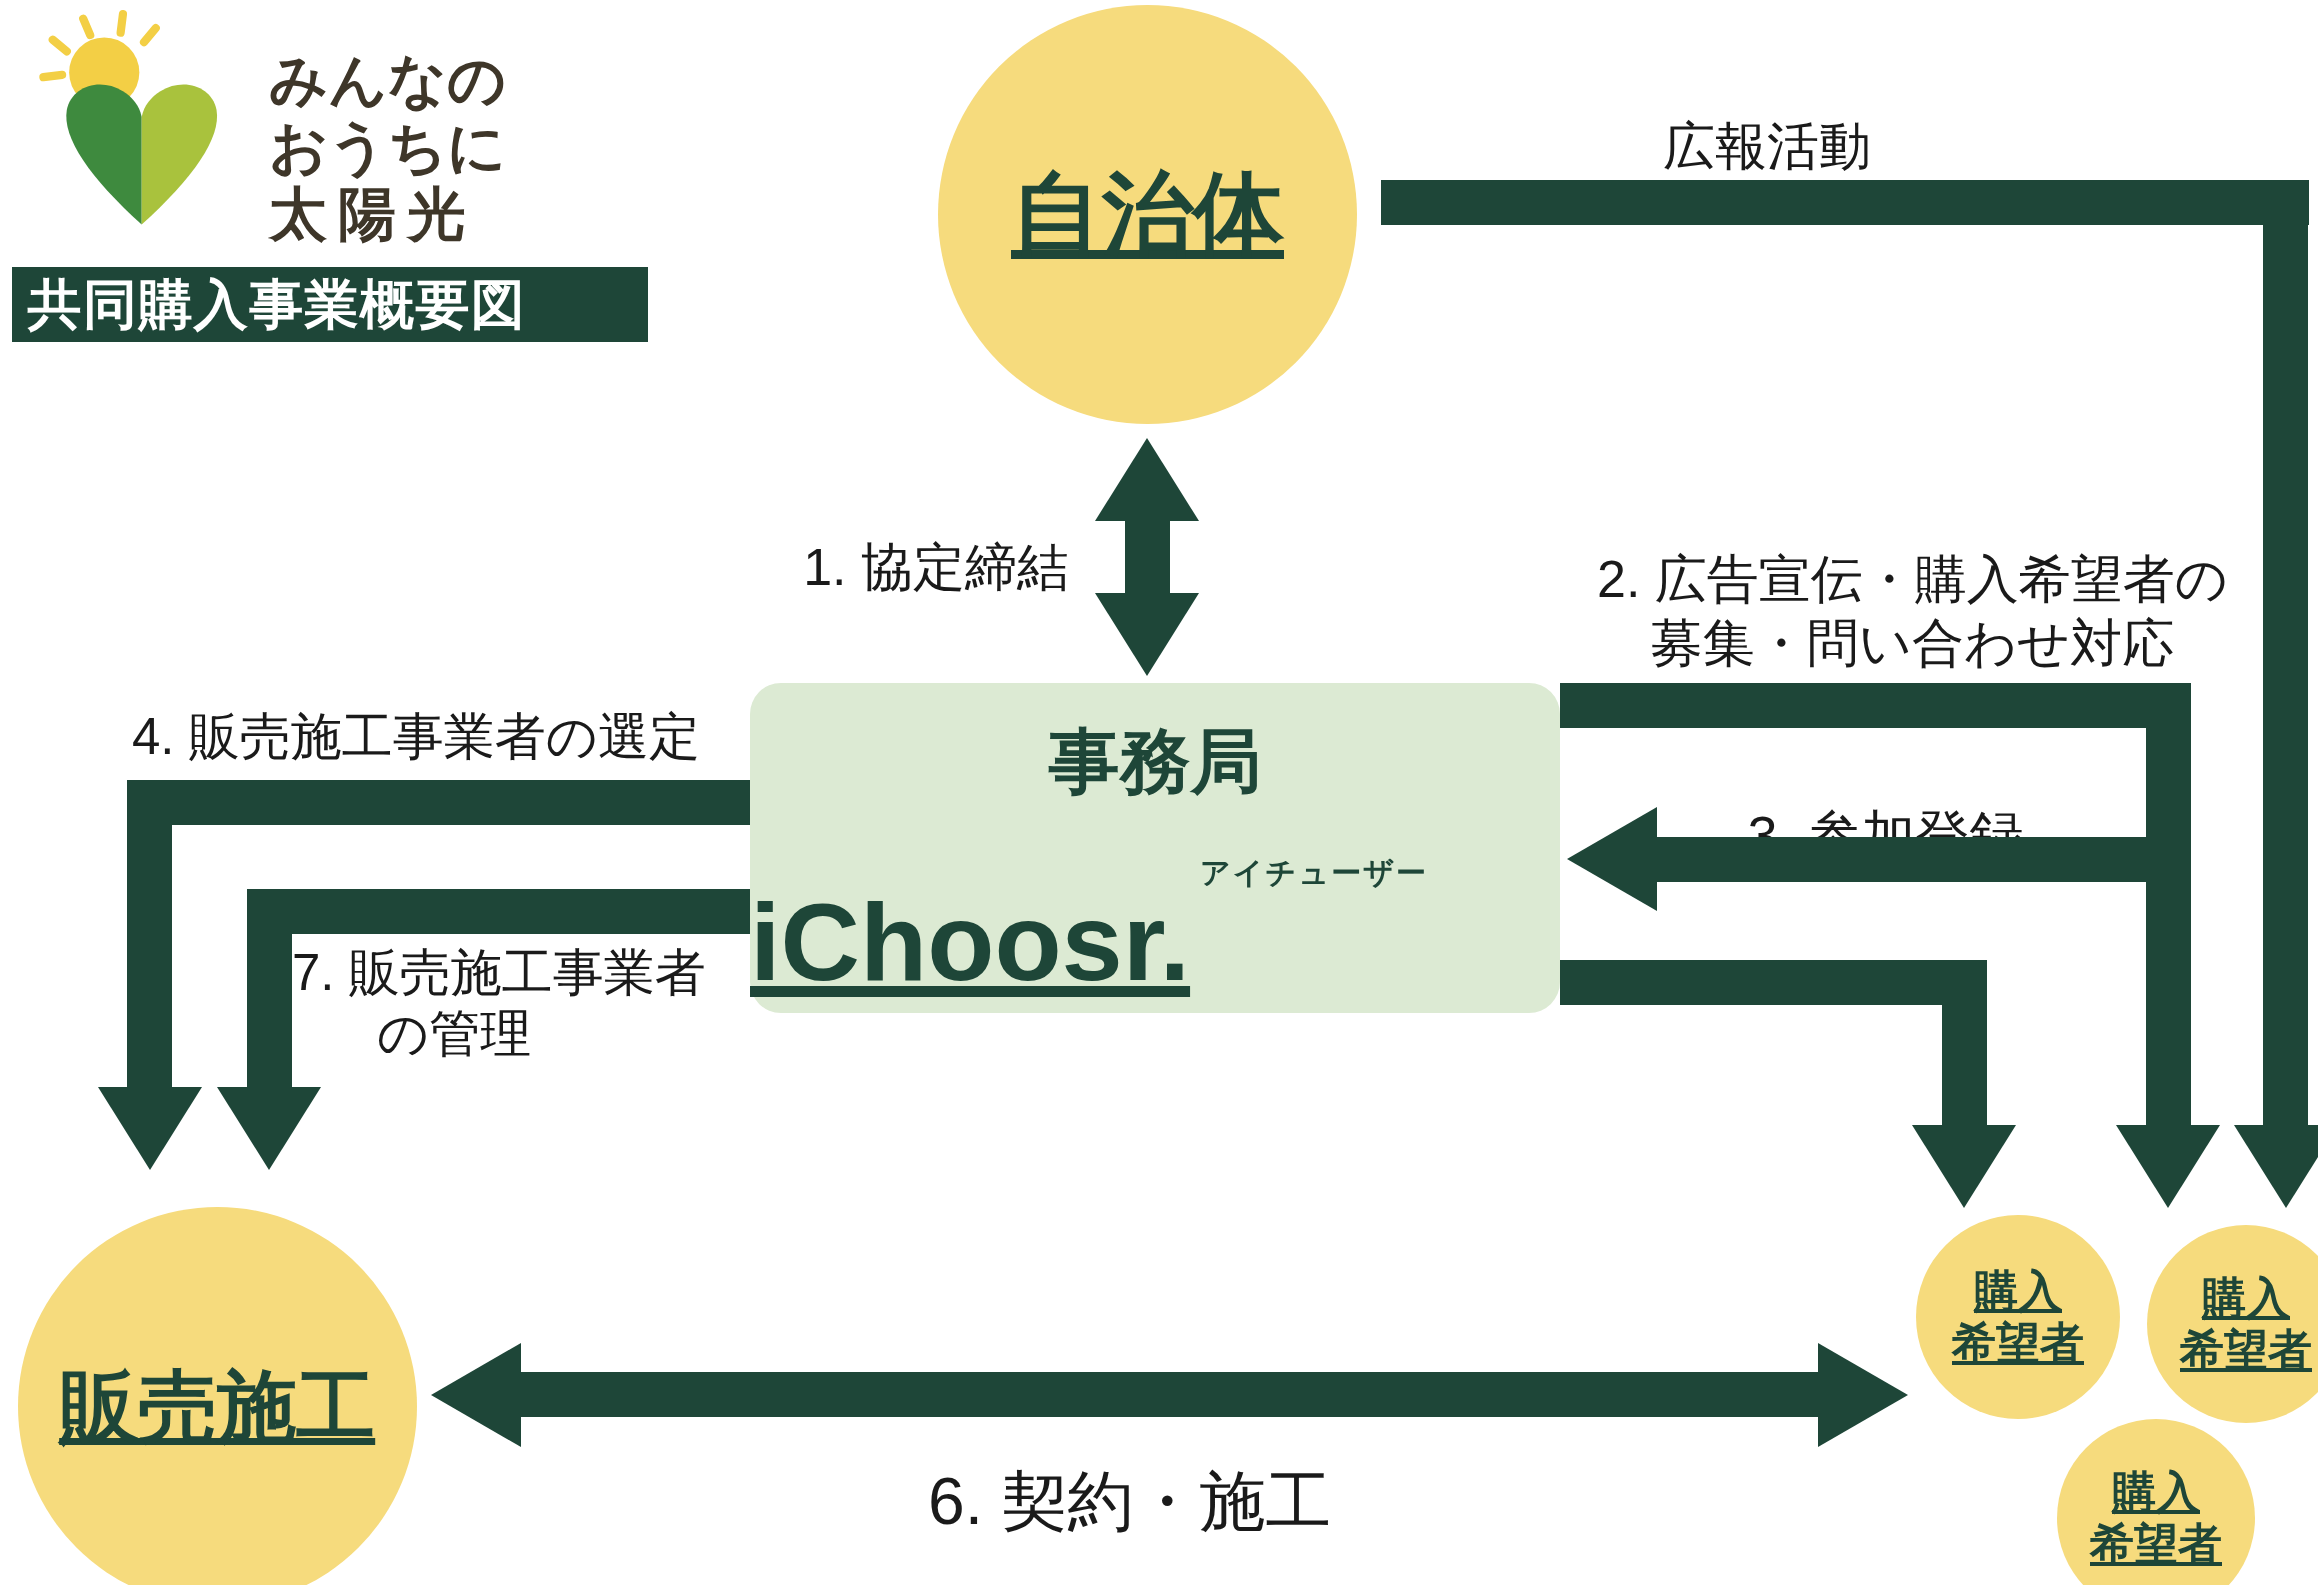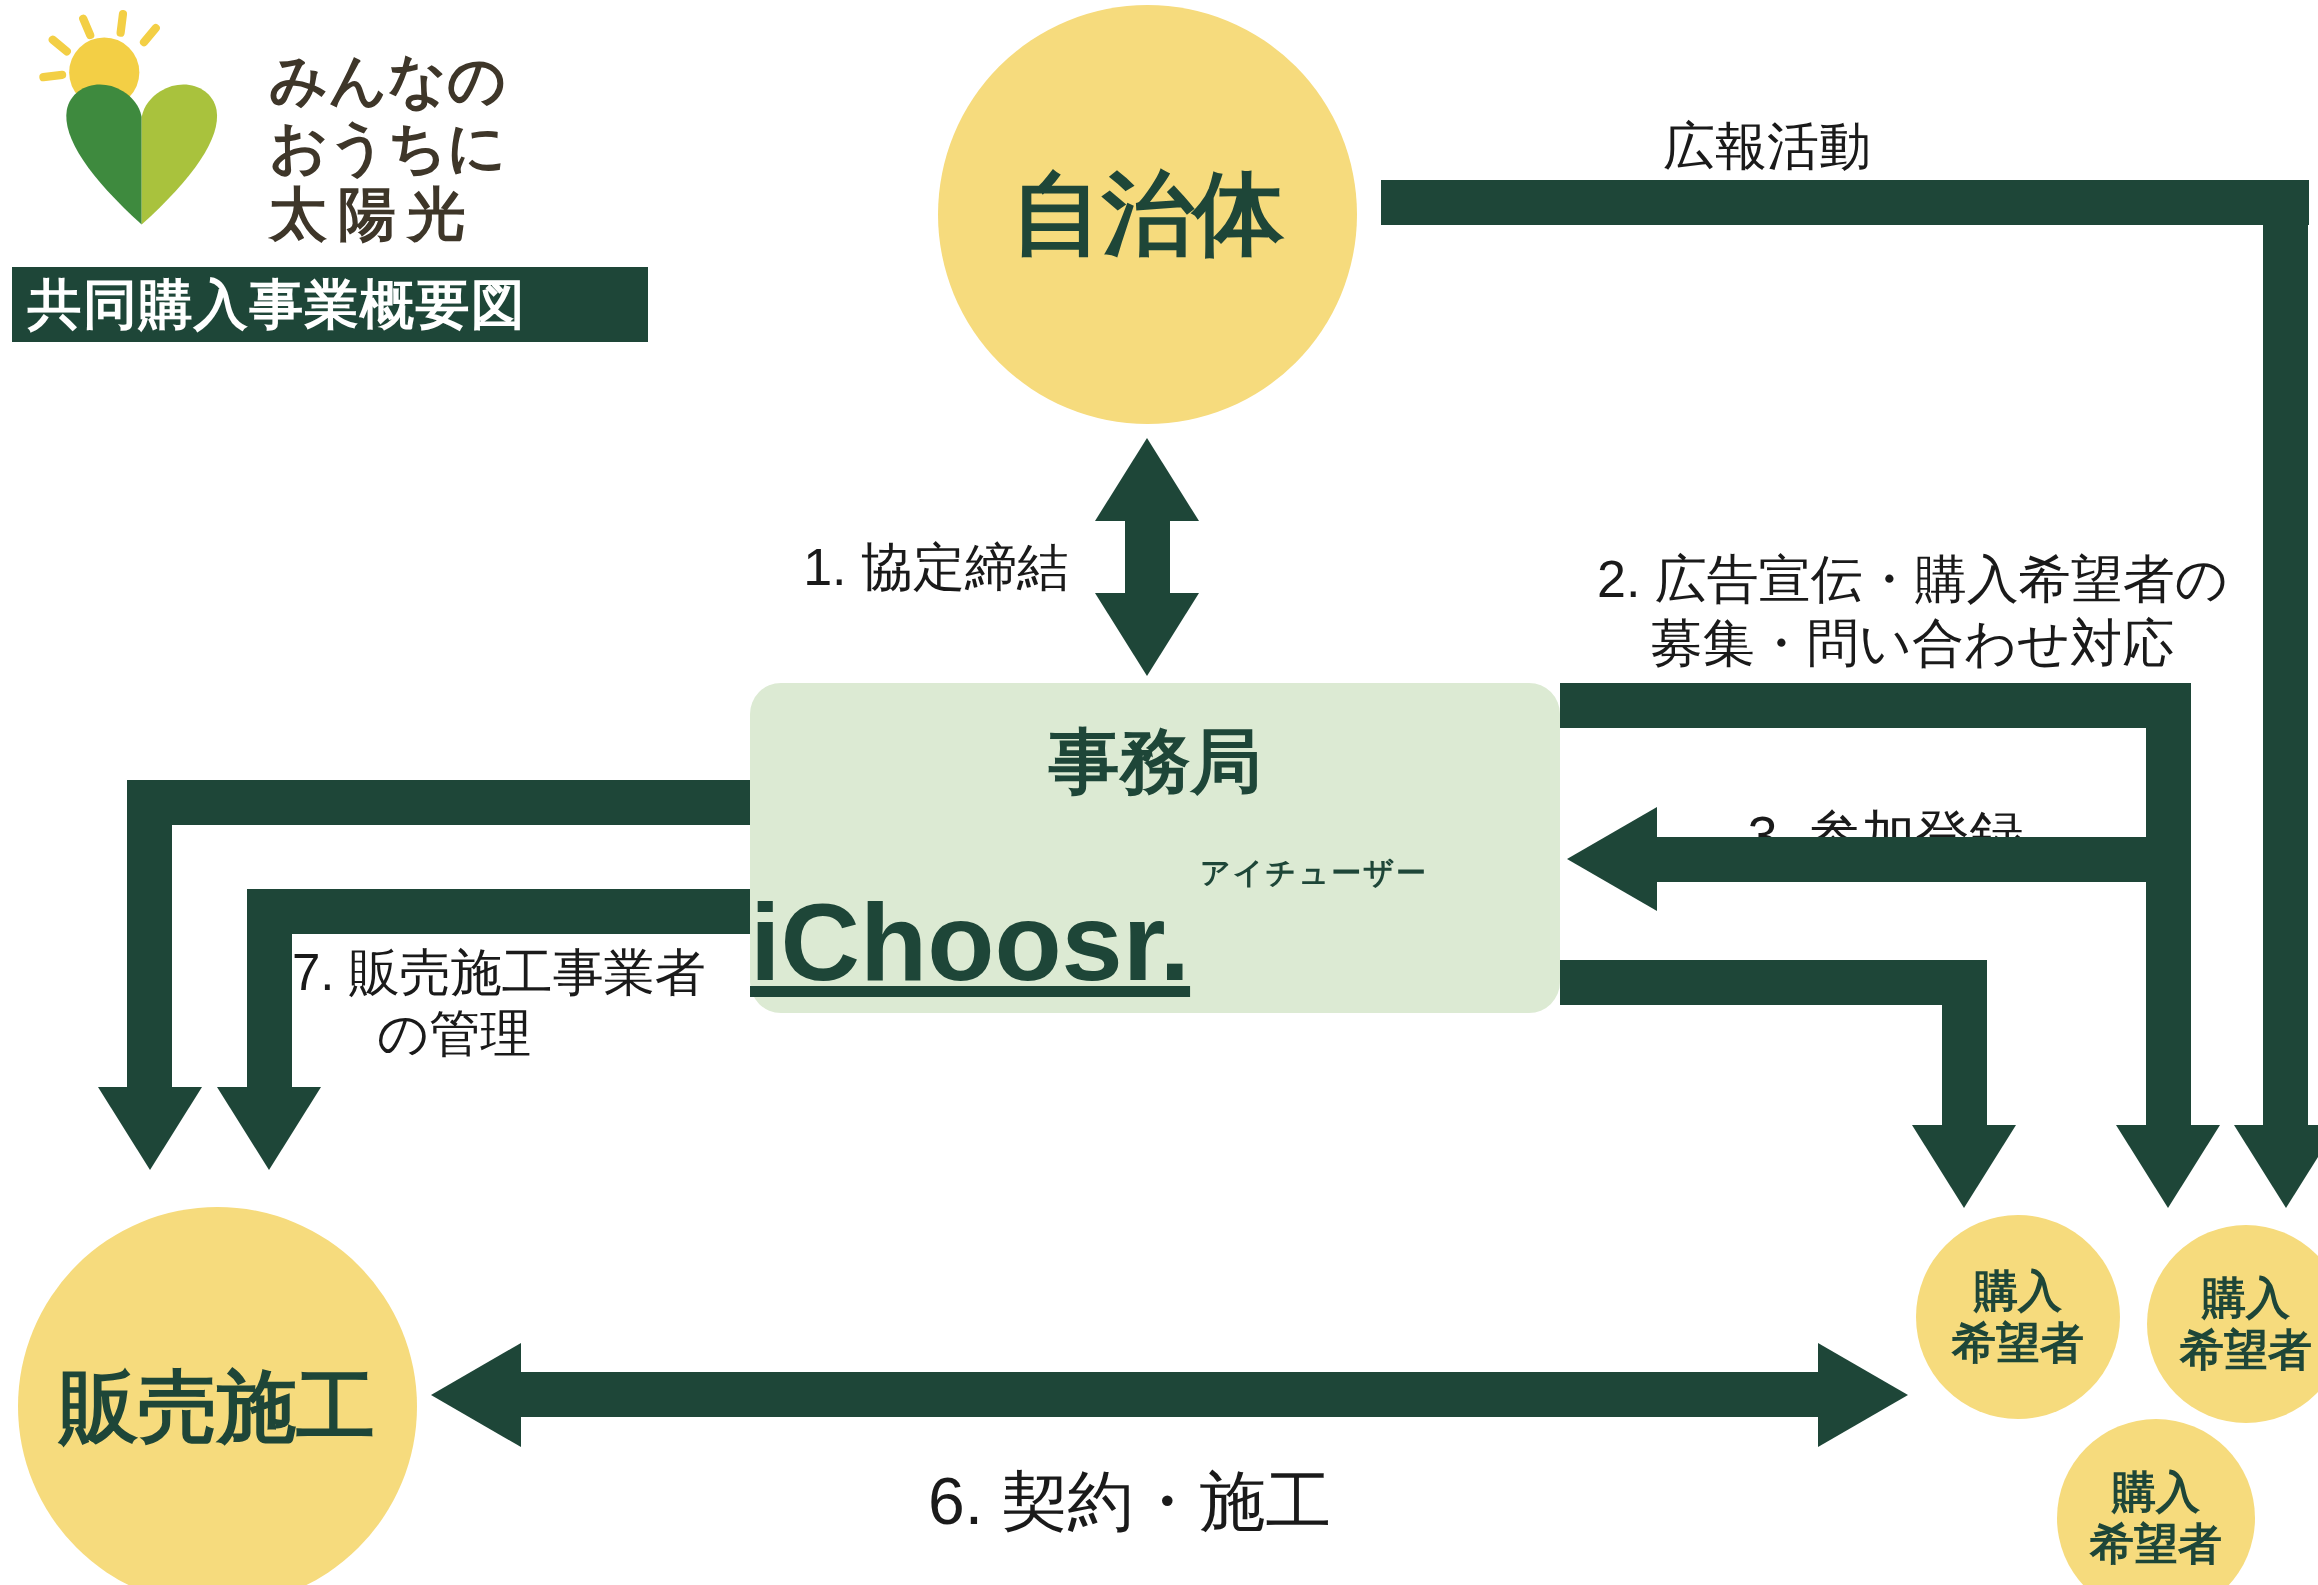--- a/index.html
+++ b/index.html
@@ -10,21 +10,21 @@
     --logoink:#3e3629;
   }
   html,body{margin:0;padding:0;background:#fff;}
   .page{
     position:relative;width:2319px;height:1586px;background:#ffffff;overflow:hidden;
     font-family:"Liberation Sans",sans-serif;
   }
   .circle{
     position:absolute;border-radius:50%;background:var(--yellow);
     display:flex;flex-direction:column;align-items:center;justify-content:center;
-    color:var(--green);font-weight:800;text-align:center;
+    color:var(--green);font-weight:800;text-align:center;text-decoration:underline;
   }
   .bar{position:absolute;background:var(--green);}
   .tri{position:absolute;width:0;height:0;}
   .tri-down{border-left:52px solid transparent;border-right:52px solid transparent;border-top:83px solid var(--green);}
   .tri-up{border-left:52px solid transparent;border-right:52px solid transparent;border-bottom:83px solid var(--green);}
   .tri-left{border-top:52px solid transparent;border-bottom:52px solid transparent;border-right:90px solid var(--green);}
   .tri-right{border-top:52px solid transparent;border-bottom:52px solid transparent;border-left:90px solid var(--green);}
   .label{position:absolute;color:var(--ink);font-weight:500;white-space:nowrap;}
   .office-box{
     position:absolute;left:750px;top:683px;width:810px;height:330px;
@@ -91,20 +91,21 @@
     <div>募集・問い合わせ対応</div>
   </div>
   <div class="bar" style="left:1560px;top:683px;width:631px;height:45px;"></div>
   <div class="bar" style="left:2146px;top:683px;width:45px;height:442px;"></div>
   <div class="tri tri-down" style="left:2116px;top:1125px;"></div>
 
   <div class="label" style="left:1726px;top:800px;width:319px;text-align:center;font-size:54px;">3. 参加登録</div>
   <div class="tri tri-left" style="left:1567px;top:807px;"></div>
   <div class="bar" style="left:1657px;top:837px;width:534px;height:45px;"></div>
 
+  <div class="label" style="left:132px;top:703px;width:609px;font-size:51px;">4. 販売施工事業者の選定</div>
   <div class="bar" style="left:142px;top:780px;width:608px;height:45px;"></div>
   <div class="bar" style="left:127px;top:780px;width:45px;height:307px;"></div>
   <div class="tri tri-down" style="left:98px;top:1087px;"></div>
 
   <div class="bar" style="left:255px;top:889px;width:495px;height:45px;"></div>
   <div class="bar" style="left:247px;top:889px;width:45px;height:198px;"></div>
   <div class="tri tri-down" style="left:217px;top:1087px;"></div>
   <div class="label" style="left:292px;top:939px;font-size:51px;">7. 販売施工事業者</div>
   <div class="label" style="left:377px;top:1000px;font-size:51px;">の管理</div>
 

